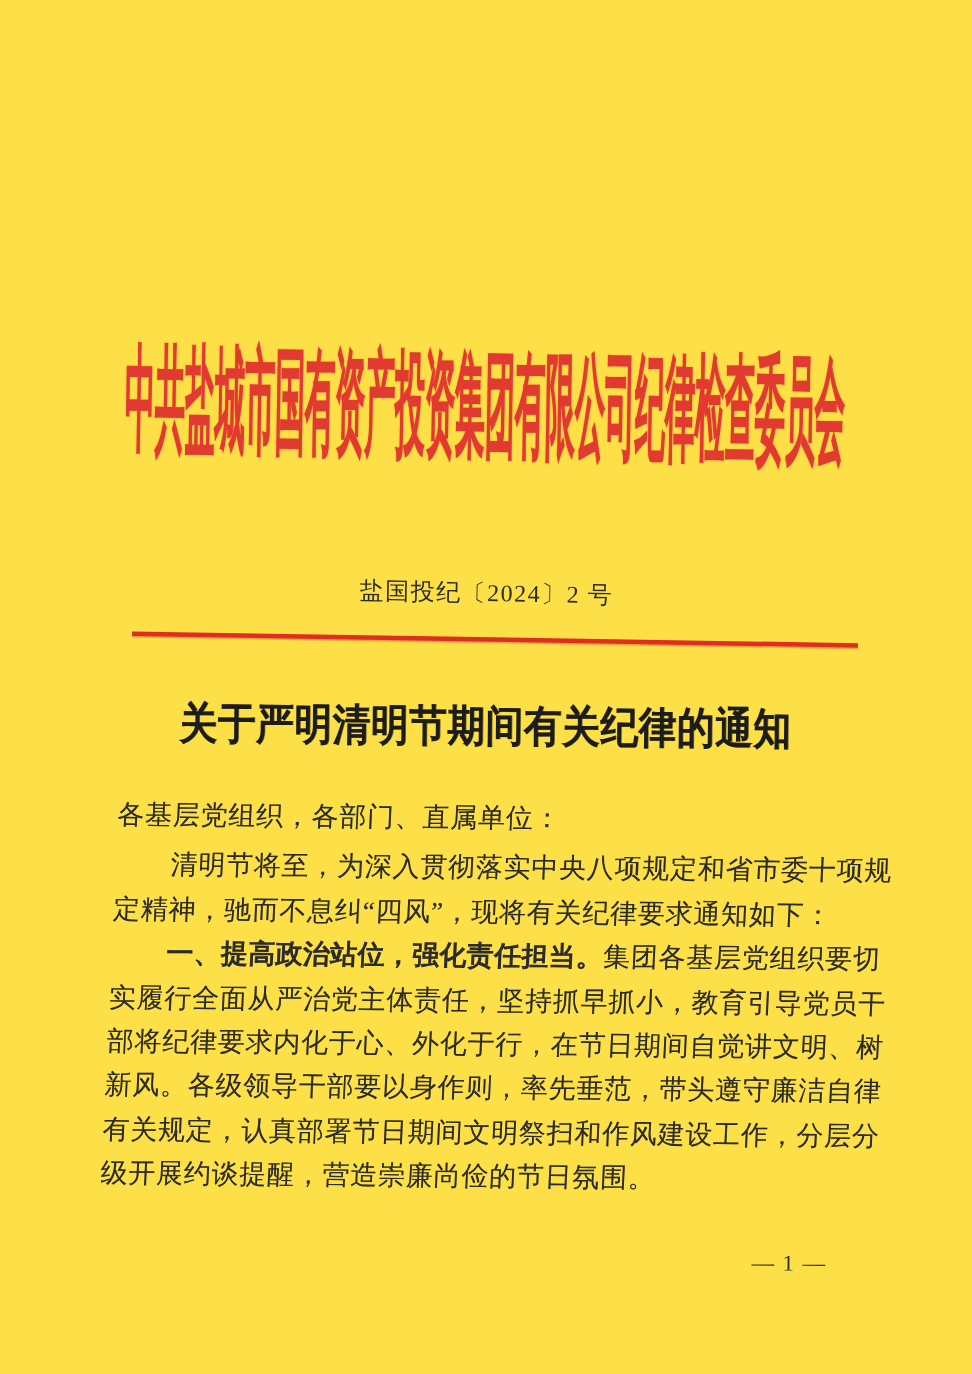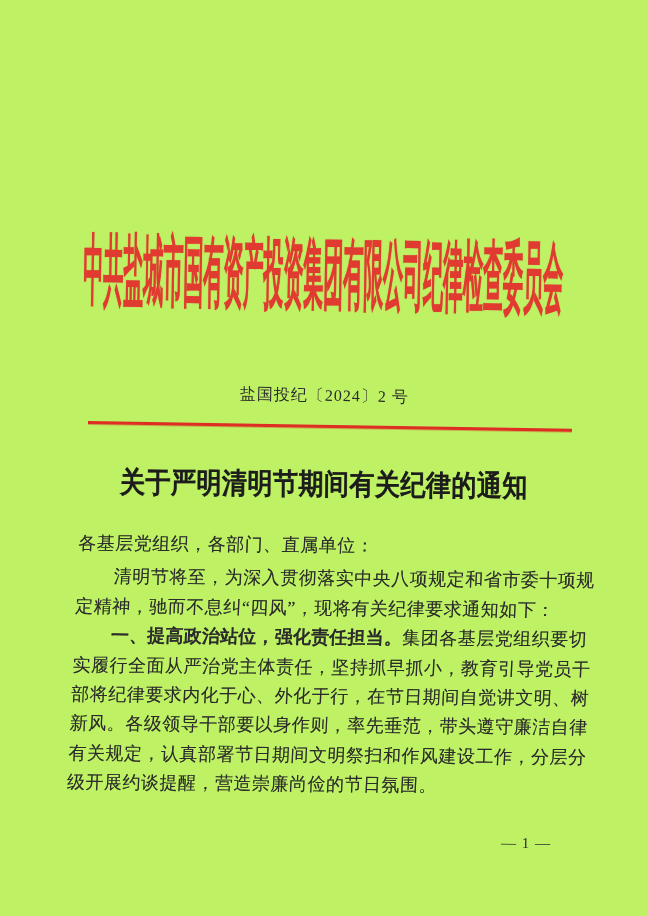--- a/index.html
+++ b/index.html
@@ -4,21 +4,21 @@
 <style>
   html,body{margin:0;padding:0;}
   body{
     background:#ffffff;
     font-family:"Liberation Serif", serif;
   }
   .page{
     position:relative;
     width:648px;
     height:916px;
-    background:#bef264;
+    background:#fde047;
     overflow:hidden;
   }
   
   .org-title{
     position:absolute;
     left:84px;
     top:231px;
     width:500px;
     height:84px;
   }

